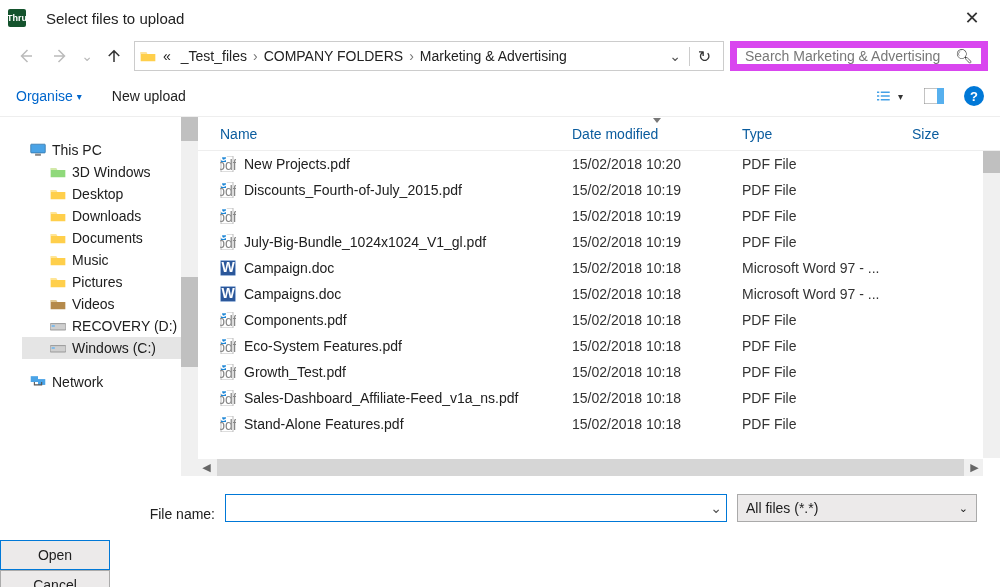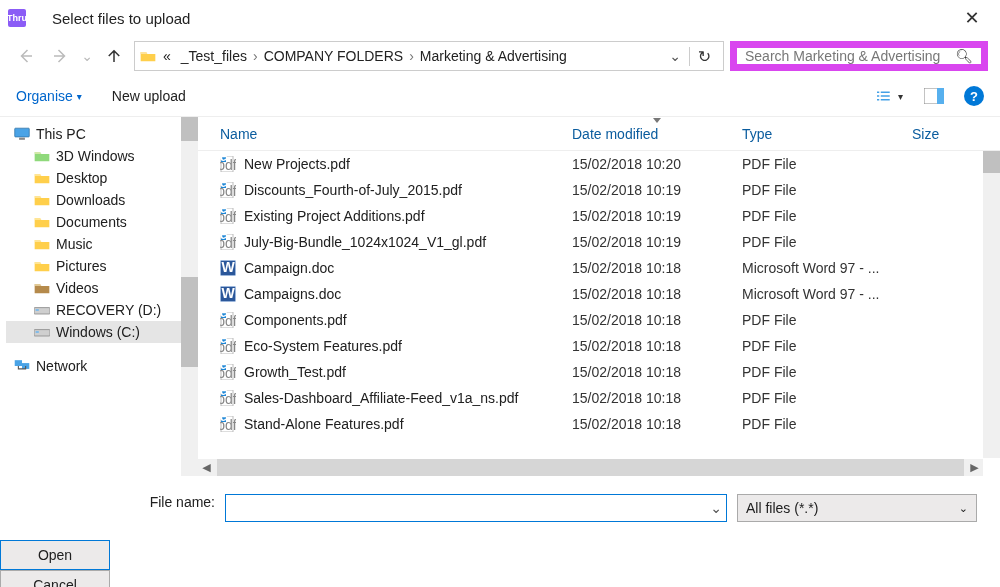--- a/index.html
+++ b/index.html
@@ -1,18 +1,18 @@
 <!DOCTYPE html>
 <html><head>
 <meta charset="utf-8">
 <style>
   * { box-sizing: border-box; font-family: "Segoe UI", Tahoma, sans-serif; font-size: 14px; }
   body { margin: 0; background: #fff; width: 1000px; height: 587px; overflow: hidden; color: #202020; }
   .titlebar { height: 36px; display: flex; align-items: center; padding: 0 8px; }
-  .titlebar .logo { width: 18px; height: 18px; background: #8b5cf6; display: flex; align-items: center; justify-content: center; color: #fff; font-size: 9px; font-weight: 700; border-radius: 2px; margin-right: 26px;}
+  .titlebar .logo { width: 18px; height: 18px; background: #14532d; display: flex; align-items: center; justify-content: center; color: #fff; font-size: 9px; font-weight: 700; border-radius: 2px; margin-right: 20px;}
   .titlebar .title { flex: 1; font-size: 15px; color: #222; }
   .titlebar .close { width: 40px; text-align: center; font-size: 18px; color: #333; cursor: pointer; }
 
   .navrow { height: 40px; display: flex; align-items: center; padding: 0 12px; gap: 6px; }
   .navbtn { width: 28px; height: 28px; display: flex; align-items: center; justify-content: center; color: #888; }
   .navbtn.enabled { color: #333; }
 
   .address { flex: 1; height: 30px; border: 1px solid #ccc; background: #fff; display: flex; align-items: center; padding: 0 4px; gap: 2px; position: relative; }
   .address .foldicon { width: 18px; height: 18px; display: inline-flex; align-items: center; justify-content: center; }
   .crumb { padding: 0 4px; color: #222; white-space: nowrap; }
@@ -29,21 +29,21 @@
   .toolbar .nf { color: #222; }
   .toolbar-right { margin-left: auto; display: flex; align-items: center; gap: 16px; }
   .viewbtn, .panebtn { width: 28px; height: 22px; display:flex; align-items:center; justify-content:center; border:1px solid transparent; }
   .helpbtn { width: 20px; height: 20px; border-radius: 50%; background:#0078d7; color:#fff; display:flex; align-items:center; justify-content:center; font-size:13px; font-weight:700;}
 
   .mainarea { height: 360px; display: flex; border-top: 1px solid #eee; }
   .navtree { width: 198px; position: relative; overflow: hidden; padding: 6px 0 6px 6px; }
   .navtree-scroll { position:absolute; right:0; top:0; bottom:0; width:17px; background:#f0f0f0; }
   .navtree-thumb { position:absolute; width:17px; top:0; height:24px; background:#c0c0c0; }
   .navtree-thumb.t2 { top:160px; height:90px; }
-  .tree ul{ list-style:none; margin:0; padding:0;}
+  .tree ul{ list-style:none; margin:16px; padding:0;}
   .tree li{ padding:3px 0 3px 8px; display:flex; align-items:center; gap:6px; white-space:nowrap;}
   .tree li.sub{ padding-left:28px;}
   .tree li.sel{ background:#e5e5e5;}
   .tree li.last{ padding-left:8px; margin-top:12px;}
   .ticon{ width:16px; height:16px; display:inline-flex; align-items:center; justify-content:center;}
   svg.folder{ width:16px; height:14px;}
 
   .fileview { flex:1; position:relative; display:flex; flex-direction:column; overflow:hidden;}
   .colhead { display:flex; height:34px; align-items:center; border-bottom:1px solid #eee; color:#0a5c9e; padding-right:18px; }
   .colhead .hName{ flex: 0 0 374px; padding-left:22px; cursor:pointer;}
@@ -61,21 +61,21 @@
   .frow .cSize{ flex:1;}
   .ficon{ width:16px; height:16px; display:inline-flex; align-items:center; justify-content:center;}
 
   .fv-scroll-v{ position:absolute; top:34px; right:0; bottom:18px; width:17px; background:#f0f0f0;}
   .fv-thumb-v{ position:absolute; left:0; width:17px; top:0; height:22px; background:#c0c0c0;}
   .fv-scroll-h{ position:absolute; bottom:0; left:0; right:17px; height:17px; background:#f0f0f0; display:flex; align-items:center;}
   .fv-scroll-h .arrow{ width:17px; text-align:center; color:#666; font-size:11px;}
   .fv-thumb-h{ flex:1; margin:0 2px; height:17px; background:#d6d6d6;}
 
   .footer{ padding: 18px 20px 18px 0; }
-  .fnrow{ display:flex; align-items:flex-start; gap:10px; }
+  .fnrow{ display:flex; align-items:flex-end; gap:10px; }
   .fnrow .lbl{ width:215px; text-align:right; }
   .fnrow .fninput{ flex:0 0 502px; height:28px; border:1px solid #0078d7; display:flex; align-items:center; position:relative;}
   .fnrow .fninput input{ border:none; outline:none; flex:1; height:100%; padding:0 6px; font-size:14px;}
   .fnrow .fninput .dd{ width:20px; text-align:center; color:#555;}
   .fnrow .filter{ flex:0 0 240px; height:28px; border:1px solid #aaa; background:#eceaea; display:flex; align-items:center; padding:0 8px; justify-content:space-between;}
   .btnrow{ display:flex; justify-content:flex-end; margin-top:18px;flex-direction:column;}
   .btn{ width:110px; height:30px; border:1px solid #aaa; background:#eceaea; display:flex; align-items:center; justify-content:center; cursor:pointer;}
   .btn.default{ border:1.5px solid #0078d7; }
 </style>
 </head>
@@ -309,21 +309,20 @@
         <div class="frow">
           <div class="cName">
             <span class="ficon">
               <svg width="16" height="16" viewBox="0 0 16 16">
                 <rect x="1" y="0" width="12" height="16" fill="#fff" stroke="#bbb"></rect>
                 <rect x="1" y="0" width="5" height="6" fill="#1d86d6"></rect>
                 <text x="3.5" y="5" text-anchor="middle" fill="#fff" font-size="5" font-weight="700">e</text>
                 <text x="7" y="14" text-anchor="middle" fill="#888" font-size="4">pdf</text>
               </svg>
             </span>
-            <span>Existing Project Additions.pdf</span>
           </div>
           <div class="cDate">15/02/2018 10:19</div>
           <div class="cType">PDF File</div>
           <div class="cSize"></div>
         </div>
         <div class="frow">
           <div class="cName">
             <span class="ficon">
               <svg width="16" height="16" viewBox="0 0 16 16">
                 <rect x="1" y="0" width="12" height="16" fill="#fff" stroke="#bbb"></rect>

